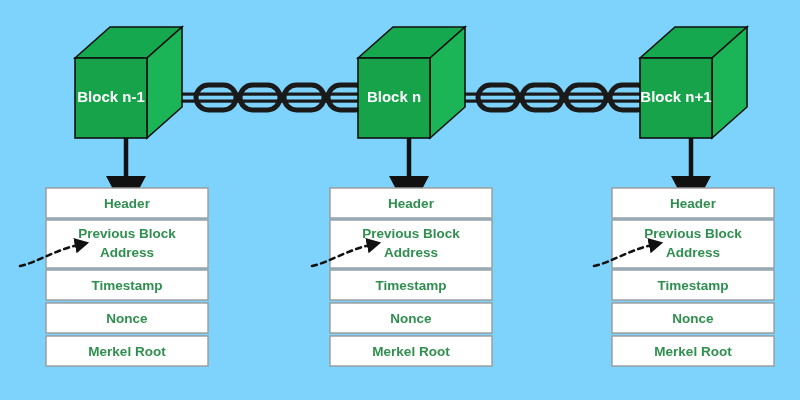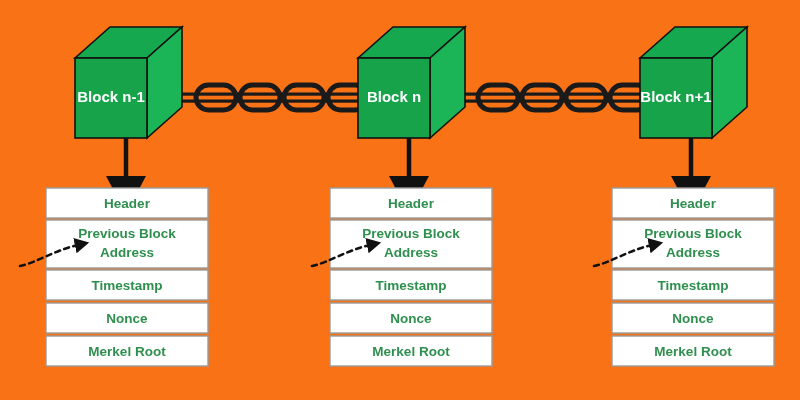--- a/index.html
+++ b/index.html
@@ -4,21 +4,21 @@
 <style>
   html, body {
     margin: 0;
     padding: 0;
     background: #ffffff;
   }
   #canvas {
     position: relative;
     width: 800px;
     height: 400px;
-    background: #f97316;
+    background: #7dd3fc;
     font-family: "Liberation Sans", sans-serif;
     overflow: hidden;
   }
   #diagram-svg {
     position: absolute;
     left: 0;
     top: 0;
     width: 800px;
     height: 400px;
   }

